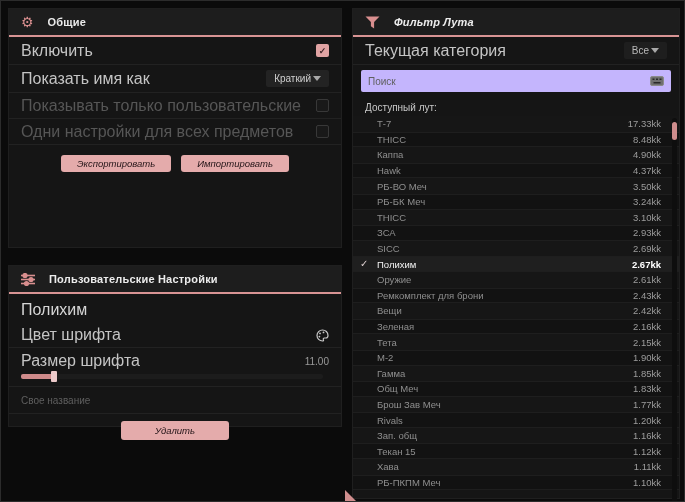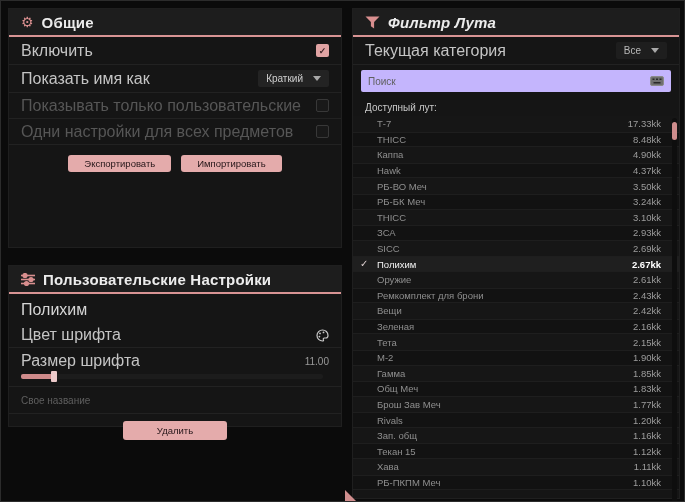--- a/index.html
+++ b/index.html
@@ -2,42 +2,42 @@
 <html><head>
 <meta charset="utf-8">
 <style>
   html,body{margin:0;padding:0;background:#060606;}
   #app{position:relative;width:685px;height:502px;background:#0b0b0b;
        font-family:"Liberation Sans",sans-serif;overflow:hidden;
        border:1px solid #2c2c2c;box-sizing:border-box;}
   .panel{position:absolute;background:#151515;box-shadow:0 0 0 1px #1f1f1f;}
   .phead{height:26px;display:flex;align-items:center;gap:8px;padding:0 12px;
          background:#1d1d1d;border-bottom:2px solid #d89494;}
-  .ptitle{color:#ececec;font-size:15px;font-weight:bold;letter-spacing:.2px;}
+  .ptitle{color:#ececec;font-size:11px;font-weight:bold;letter-spacing:.2px;margin-left:6px;}
   .icon{display:inline-flex;align-items:center;justify-content:center;}
   .gear{color:#d98f8f;font-size:14px;line-height:14px;}
   
   .row{display:flex;align-items:center;justify-content:space-between;
        padding:0 12px;border-bottom:1px solid #222;}
   .lbl{color:#c4c4c4;font-size:16px;}
   .lbl.dis{color:#565656;}
   
   .cb{width:13px;height:13px;border-radius:2px;box-sizing:border-box;
       display:flex;align-items:center;justify-content:center;font-size:9px;}
   .cb.on{background:#e0a3a3;color:#3a1f22;font-weight:bold;}
   .cb.off{background:#191919;border:1px solid #383838;color:transparent;}
   
-  .dd{display:flex;align-items:center;gap:10px;background:#232323;border-radius:2px;
+  .dd{display:flex;align-items:center;gap:2px;background:#232323;border-radius:2px;
       padding:3px 8px;}
   .ddval{color:#cfcfcf;font-size:10px;}
   .chev{width:0;height:0;border-left:4px solid transparent;border-right:4px solid transparent;
         border-top:5px solid #a8a8a8;}
   
   .pbtn{background:#e4abab;color:#241518;font-size:9.5px;border:none;border-radius:3px;
-        padding:3px 16px;font-family:"Liberation Sans",sans-serif;cursor:pointer;}
+        padding:3px 16px;font-family:"Liberation Sans",sans-serif;cursor:pointer;font-style:italic;}
   
   .slider{position:relative;height:11px;margin:1px 12px 4px 12px;}
   .str{position:absolute;left:0;right:6px;top:3px;height:5px;background:#1c1c1c;border-radius:2px;}
   .sfill{position:absolute;left:0;top:3px;height:5px;width:34px;background:#cf8b8b;border-radius:2px;}
   .sthumb{position:absolute;left:30px;top:0;width:6px;height:11px;background:#ecc9c9;border-radius:1px;}
   .vtxt{color:#9a9a9a;font-size:10px;}
   .phold{color:#5f5f5f;font-size:10px;}
   
   .llabel{color:#c8c8c8;font-size:10px;padding:5px 12px 3px 12px;}
   .llist{position:relative;overflow:hidden;}

